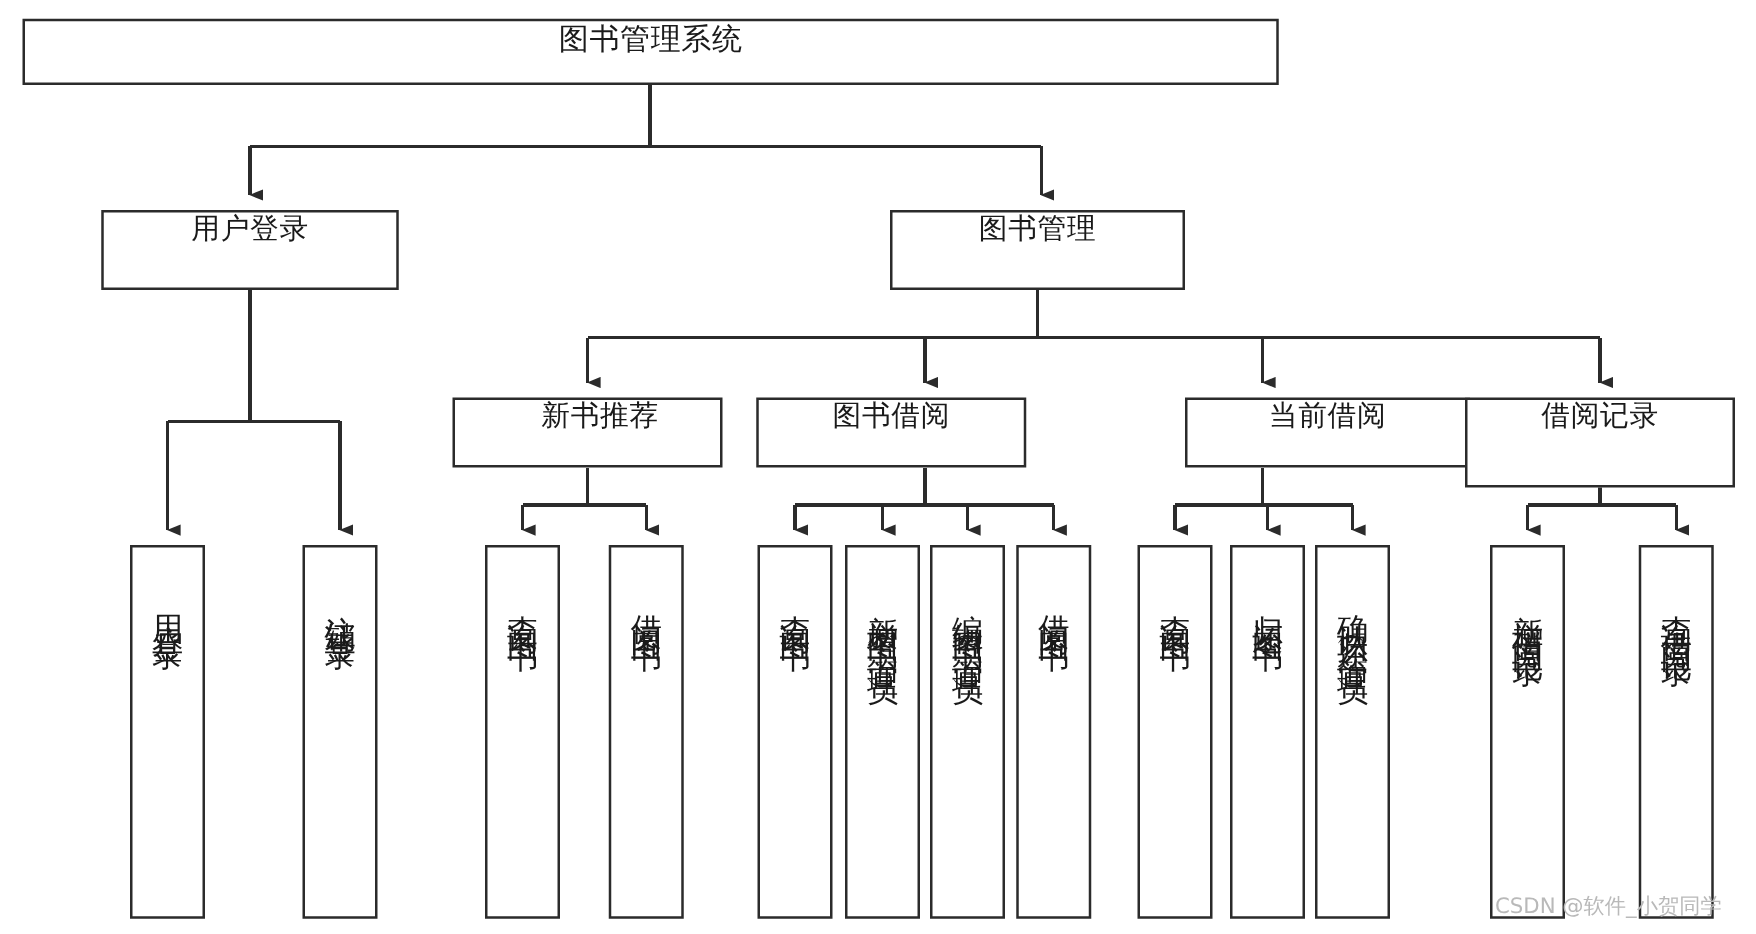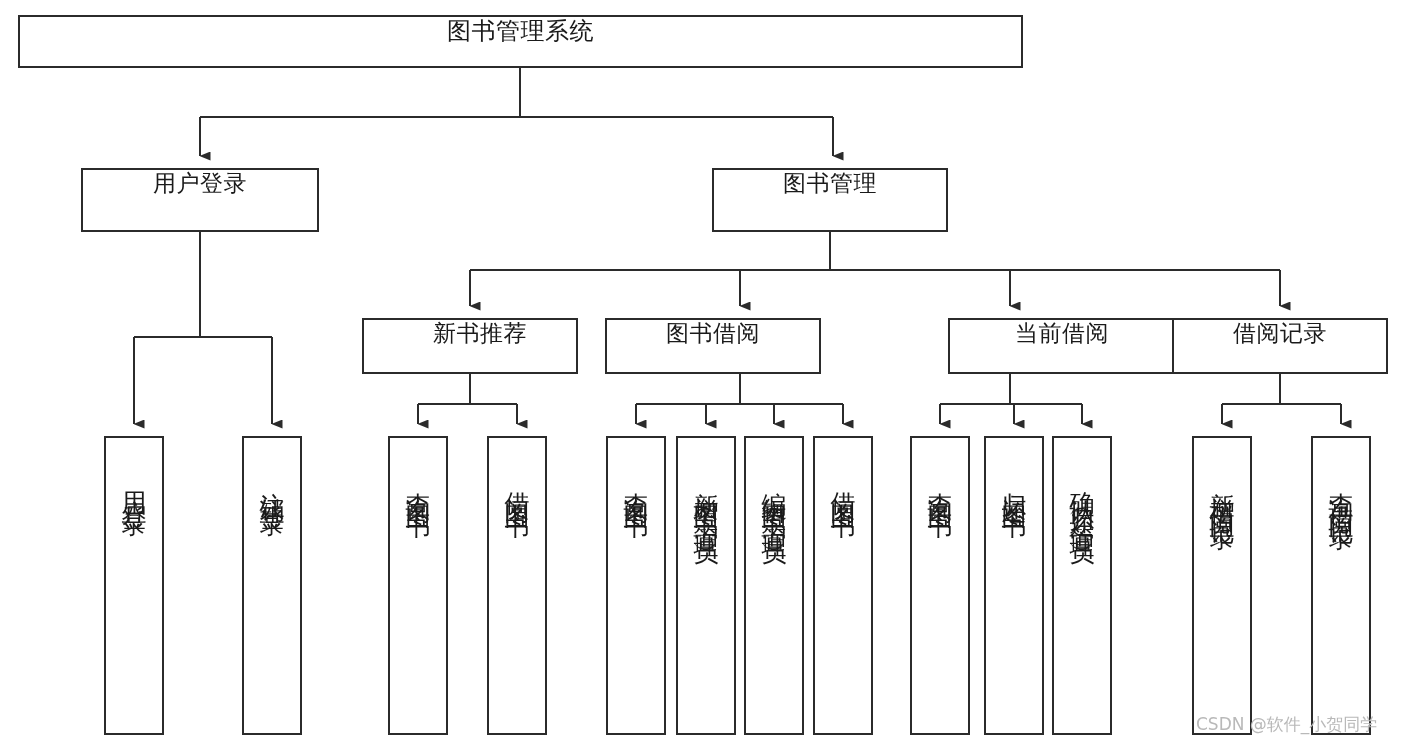--- a/index.html
+++ b/index.html
@@ -134,21 +134,21 @@
 
   <div class="node horiz" style="left:362px; top:318px; width:216px; height:56px;padding-left:20px;">
     <span class="label">新书推荐</span>
   </div>
   <div class="node horiz" style="left:605px; top:318px; width:216px; height:56px;">
     <span class="label">图书借阅</span>
   </div>
   <div class="node horiz" style="left:948px; top:318px; width:228px; height:56px;">
     <span class="label">当前借阅</span>
   </div>
-  <div class="node horiz" style="left:1172px; top:318px; width:216px; height:56px;">
+  <div class="node horiz" style="left:1172px; top:318px; width:216px; height:72px;">
     <span class="label">借阅记录</span>
   </div>
 
   <div class="node vert" style="left:104px; top:436px; width:60px; height:299px;">
     <span class="label">用户登录</span>
   </div>
   <div class="node vert" style="left:242px; top:436px; width:60px; height:299px;">
     <span class="label">注销登录</span>
   </div>
   <div class="node vert" style="left:388px; top:436px; width:60px; height:299px;">

